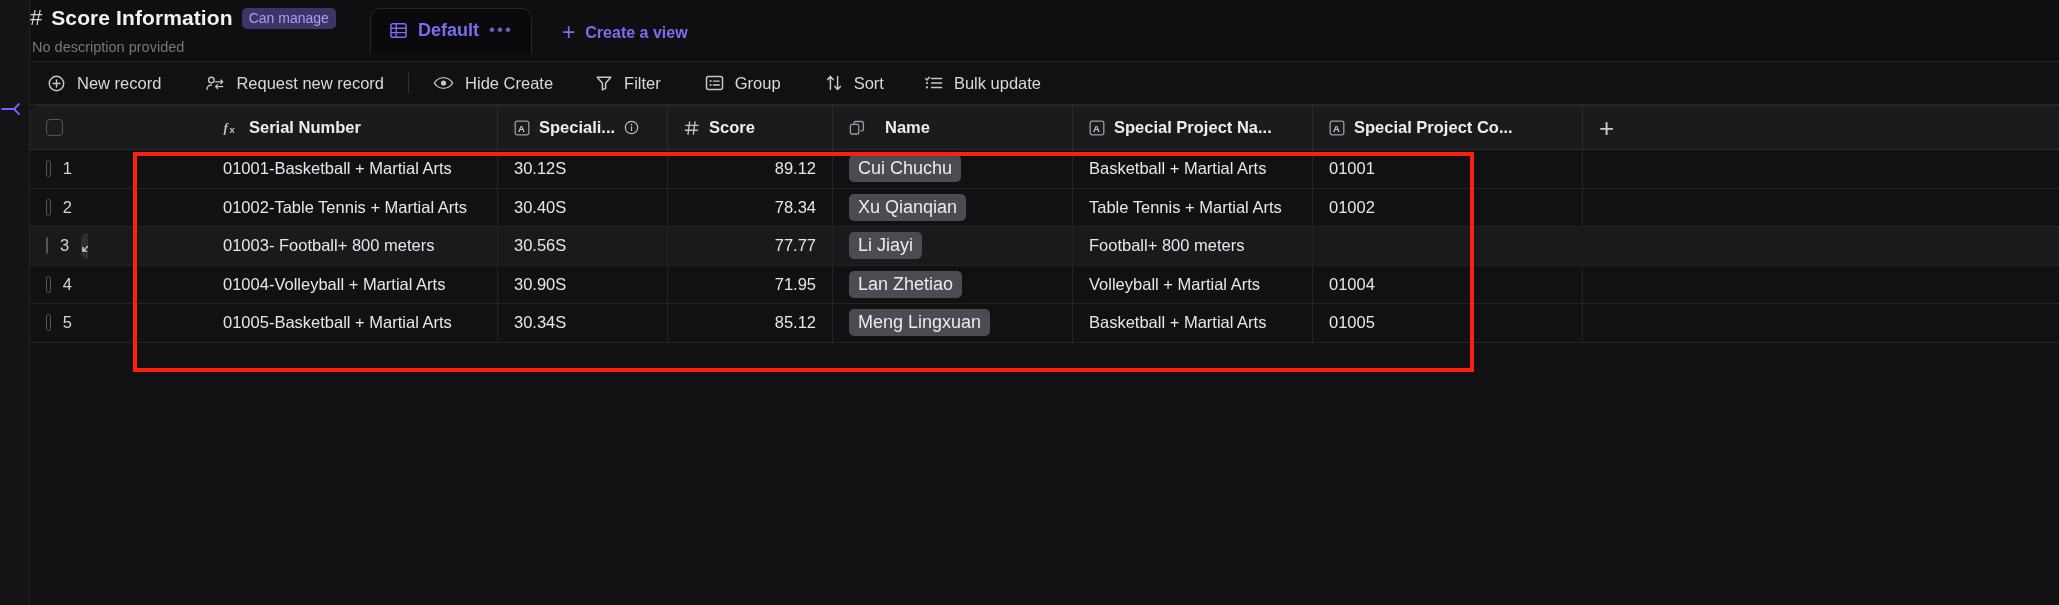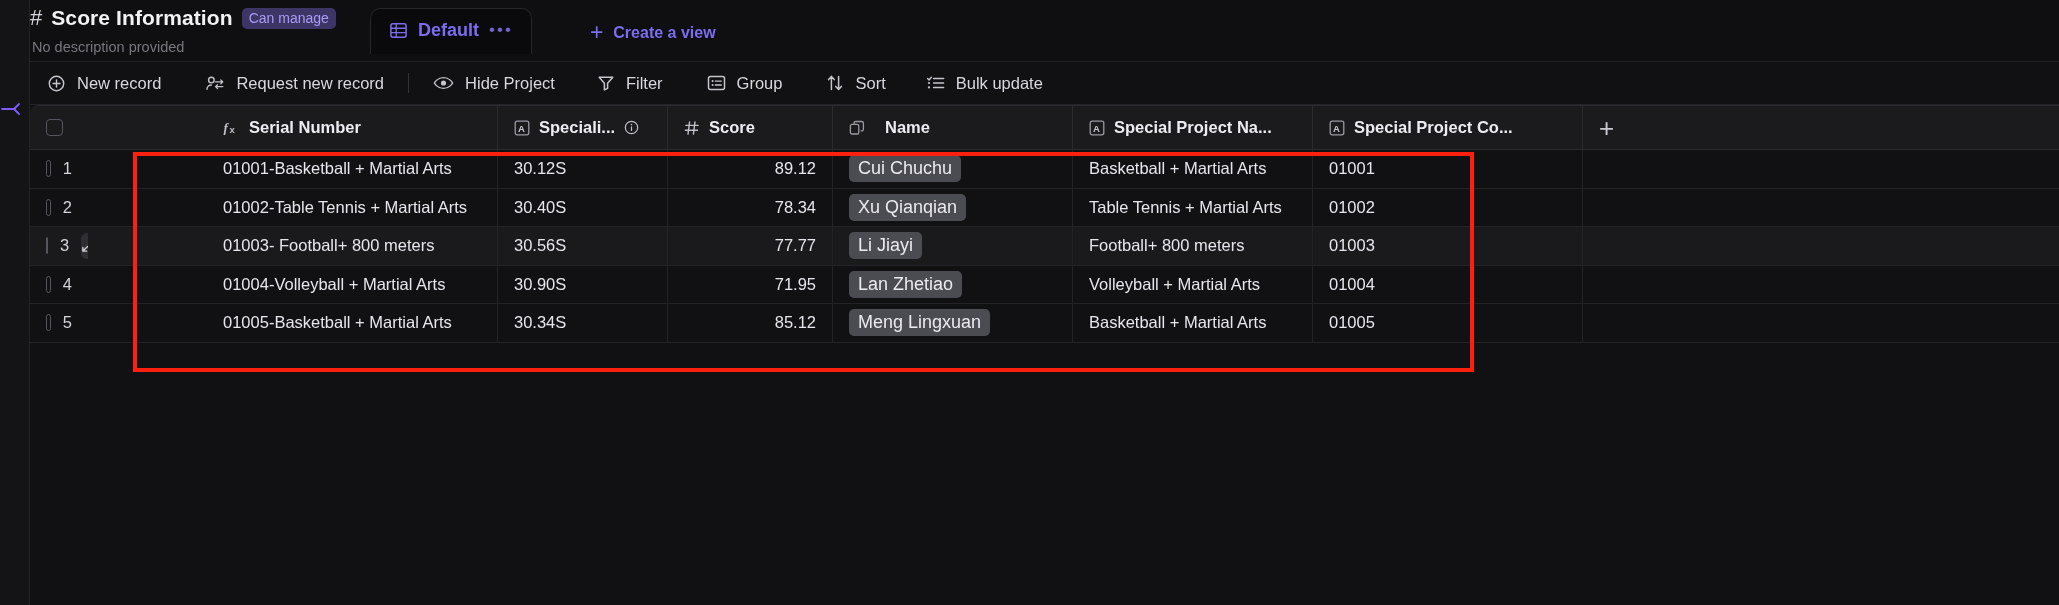--- a/index.html
+++ b/index.html
@@ -33,21 +33,21 @@
   .hash-icon { color: #d6d6dc; font-size: 22px; line-height: 1; font-weight: 400; }
   .title-text {
     color: #f2f2f5; font-size: 21px; font-weight: bold; letter-spacing: .1px;
   }
   .badge {
     background: #3d3565; color: #a99bf5; font-size: 14px;
     padding: 3px 7px 4px; border-radius: 5px; font-weight: 500; line-height: 1;
   }
   .subtitle { color: #77777e; font-size: 14.5px; margin-top: 7px; margin-left: 2px; }
 
-  .view-tabs { position: absolute; left: 340px; top: 8px; display: flex; align-items: flex-start; gap: 28px; }
+  .view-tabs { position: absolute; left: 340px; top: 8px; display: flex; align-items: flex-start; }
   .view-tab {
     display: flex; align-items: center; gap: 10px;
     background: #0a0a0c; border-radius: 10px 10px 0 0;
     padding: 11px 18px 13px 18px; height: 46px;
     border: 1px solid #26262b; border-bottom: none;
   }
   .view-tab .grid-ico { color: #7b6cf0; display:flex; }
   .view-tab .tab-label { color: #7b6cf0; font-size: 18px; font-weight: 600; }
   .view-tab .dots { color: #6e62c9; font-size: 17px; letter-spacing: 2px; line-height: 1; padding-bottom:3px;}
   .create-view {
@@ -217,21 +217,21 @@
 
     <div class="tb-divider"></div>
 
     <div class="tb-item">
       <span class="ico">
         <svg width="21" height="16" viewBox="0 0 22 16" fill="none">
           <path d="M1.4 8S4.8 2.4 11 2.4 20.6 8 20.6 8 17.2 13.6 11 13.6 1.4 8 1.4 8Z" stroke="#c5c5cc" stroke-width="1.5" stroke-linejoin="round"></path>
           <circle cx="11" cy="8" r="2.7" fill="#c5c5cc"></circle>
         </svg>
       </span>
-      <span>Hide Project</span>
+      <span>Hide Create</span>
     </div>
 
     <div class="tb-gap-b"></div>
 
     <div class="tb-item">
       <span class="ico">
         <svg width="18" height="18" viewBox="0 0 18 18" fill="none">
           <path d="M2.2 3.2h13.6L10.6 9.3v5l-3.2 1.6V9.3L2.2 3.2Z" stroke="#c5c5cc" stroke-width="1.5" stroke-linejoin="round"></path>
         </svg>
       </span>
@@ -400,21 +400,20 @@
               </svg>
             </span>
           </div>
           <div class="cell c-serial" style="padding-left: 135px;">01003- Football+ 800 meters</div>
           <div class="cell c-spec">30.56S</div>
           <div class="cell c-score right">77.77</div>
           <div class="cell c-name">
             <span class="tag">Li Jiayi</span>
           </div>
           <div class="cell c-spn">Football+ 800 meters</div>
-          <div class="cell c-spc">01003</div>
           <div class="cell c-plus" style="border-right: none;"></div>
         </div>
         <div class="row">
           <div class="cell c-check">
             <span class="chk"></span>
             <span class="rownum">4</span>
           </div>
           <div class="cell c-serial" style="padding-left: 135px;">01004-Volleyball + Martial Arts</div>
           <div class="cell c-spec">30.90S</div>
           <div class="cell c-score right">71.95</div>

